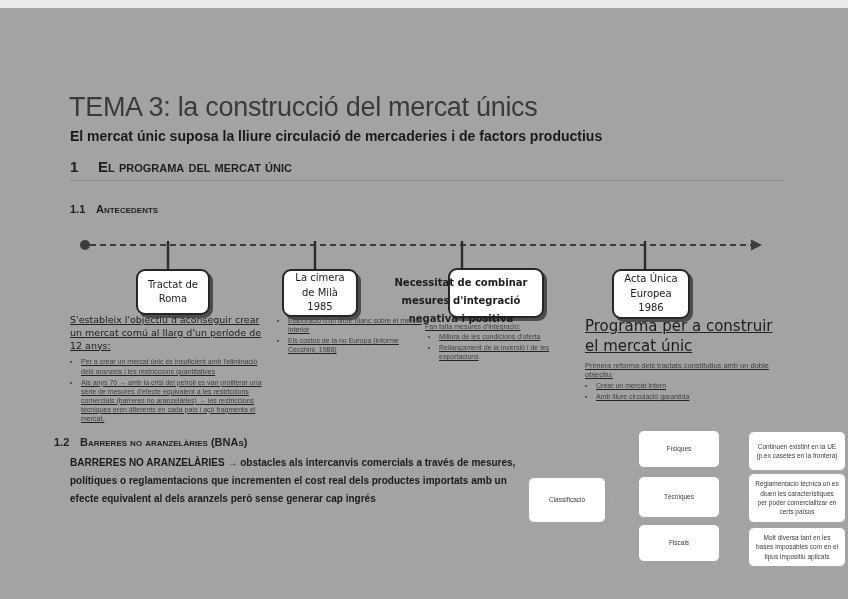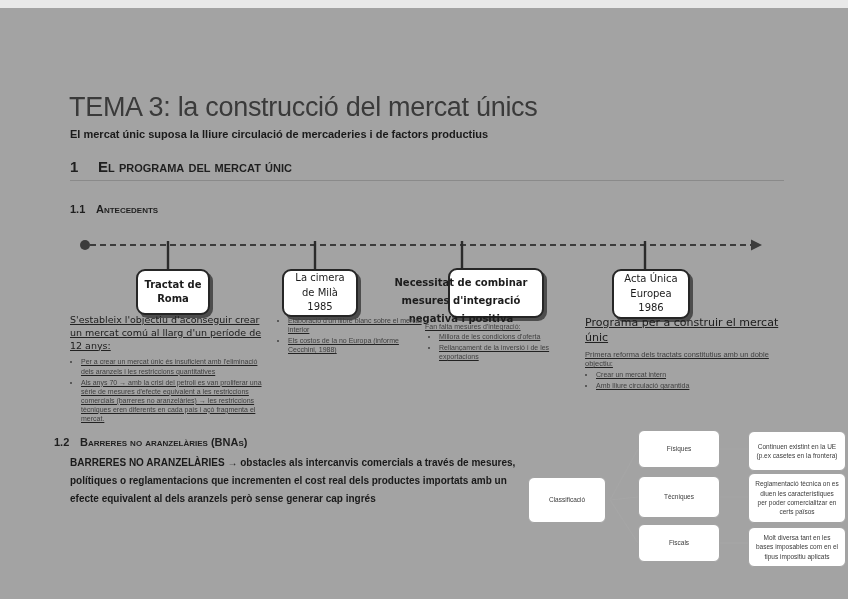--- a/index.html
+++ b/index.html
@@ -6,21 +6,21 @@
   .page{
     position:relative;width:848px;height:599px;background:#a3a3a3;
     font-family:"Liberation Sans","DejaVu Sans",sans-serif;color:#222;
     overflow:hidden;margin:8px auto;
   }
   .abs{position:absolute;}
   .doc-title{
     left:69px;top:84px;font-size:27px;font-weight:400;color:#3a3a3a;
     letter-spacing:-0.3px;font-family:"Liberation Sans",sans-serif;
   }
-  .doc-subtitle{left:70px;top:120px;font-size:11px;font-weight:700;color:#1a1a1a;}
+  .doc-subtitle{left:70px;top:120px;font-size:14px;font-weight:700;color:#1a1a1a;}
   .h1{left:70px;top:150px;font-size:15px;font-weight:700;color:#1f1f1f;font-variant:small-caps;}
   .h1 .hnum{display:inline-block;width:28px;}
   .rule{left:70px;top:172px;width:714px;height:0;border-top:1.6px solid #8a8a8a;}
   .h2{font-size:11px;font-weight:700;color:#1f1f1f;font-variant:small-caps;}
   .h2 .hnum{display:inline-block;width:26px;}
   .h11{left:70px;top:195px;}
   .h12{left:54px;top:428px;}
 
   
   .tl-svg{left:70px;top:223px;}
@@ -73,21 +73,21 @@
   <svg class="abs tl-svg" width="700" height="40" viewBox="0 0 700 40">
     <circle cx="15" cy="14" r="5" fill="#3c3c3c"></circle>
     <line x1="20" y1="14" x2="682" y2="14" stroke="#3c3c3c" stroke-width="2" stroke-dasharray="6 4"></line>
     <polygon points="681,8.5 692,14 681,19.5" fill="#3c3c3c"></polygon>
     <line x1="98" y1="10" x2="98" y2="40" stroke="#2b2b2b" stroke-width="2.4"></line>
     <line x1="245" y1="10" x2="245" y2="40" stroke="#2b2b2b" stroke-width="2.4"></line>
     <line x1="392" y1="10" x2="392" y2="40" stroke="#2b2b2b" stroke-width="2.4"></line>
     <line x1="575" y1="10" x2="575" y2="40" stroke="#2b2b2b" stroke-width="2.4"></line>
   </svg>
 
-  <div class="tl-box" style="left:136px;top:261px;width:62px;height:38px;font-weight:bold;">Tractat de Roma</div>
+  <div class="tl-box" style="left:136px;top:261px;width:62px;height:38px;">Tractat de Roma</div>
   <div class="tl-box" style="left:282px;top:261px;width:64px;height:40px;">La cimera de Milà 1985</div>
   <div class="tl-box" style="left:448px;top:260px;width:84px;height:42px;"></div>
   <div class="tl-overlay" style="left:386px;top:266px;width:150px;font-weight:bold;">Necessitat de combinar mesures d'integració negativa i positiva</div>
   <div class="tl-box" style="left:612px;top:261px;width:66px;height:42px;">Acta Única Europea 1986</div>
 
   <div class="tl-col" style="left:70px;top:306px;width:202px;">
     <p class="hand-head">S'estableix l'objectiu d'aconseguir crear un mercat comú al llarg d'un període de 12 anys:</p>
     <ul class="tiny-list tiny">
       <li>Per a crear un mercat únic és insuficient amb l'eliminació dels aranzels i les restriccions quantitatives</li>
       <li>Als anys 70 → amb la crisi del petroli es van proliferar una sèrie de mesures d'efecte equivalent a les restriccions comercials (barreres no aranzelàries) → les restriccions tècniques eren diferents en cada país i açò fragmenta el mercat.</li>
@@ -103,21 +103,21 @@
 
   <div class="tl-col" style="left:425px;top:314px;width:150px;">
     <p class="tiny-lead">Fan falta mesures d'integració:</p>
     <ul class="tiny-list tiny inner" style="padding-left:14px;">
       <li>Millora de les condicions d'oferta</li>
       <li>Rellançament de la inversió i de les exportacions</li>
     </ul>
   </div>
 
   <div class="tl-col" style="left:585px;top:308px;width:196px;">
-    <p class="hand-head" style="font-size:11px;margin-bottom:4px;">Programa per a construir el mercat únic</p>
+    <p class="hand-head" style="font-size:15px;margin-bottom:4px;">Programa per a construir el mercat únic</p>
     <p class="tiny-lead" style="font-size:7.5px;">Primera reforma dels tractats constitutius amb un doble objectiu:</p>
     <ul class="tiny-list tiny">
       <li>Crear un mercat intern</li>
       <li>Amb lliure circulació garantida</li>
     </ul>
   </div>
 
   <div class="abs h2 h12">
     <span class="hnum">1.2</span><span>Barreres no aranzelàries (BNAs)</span>
   </div>

